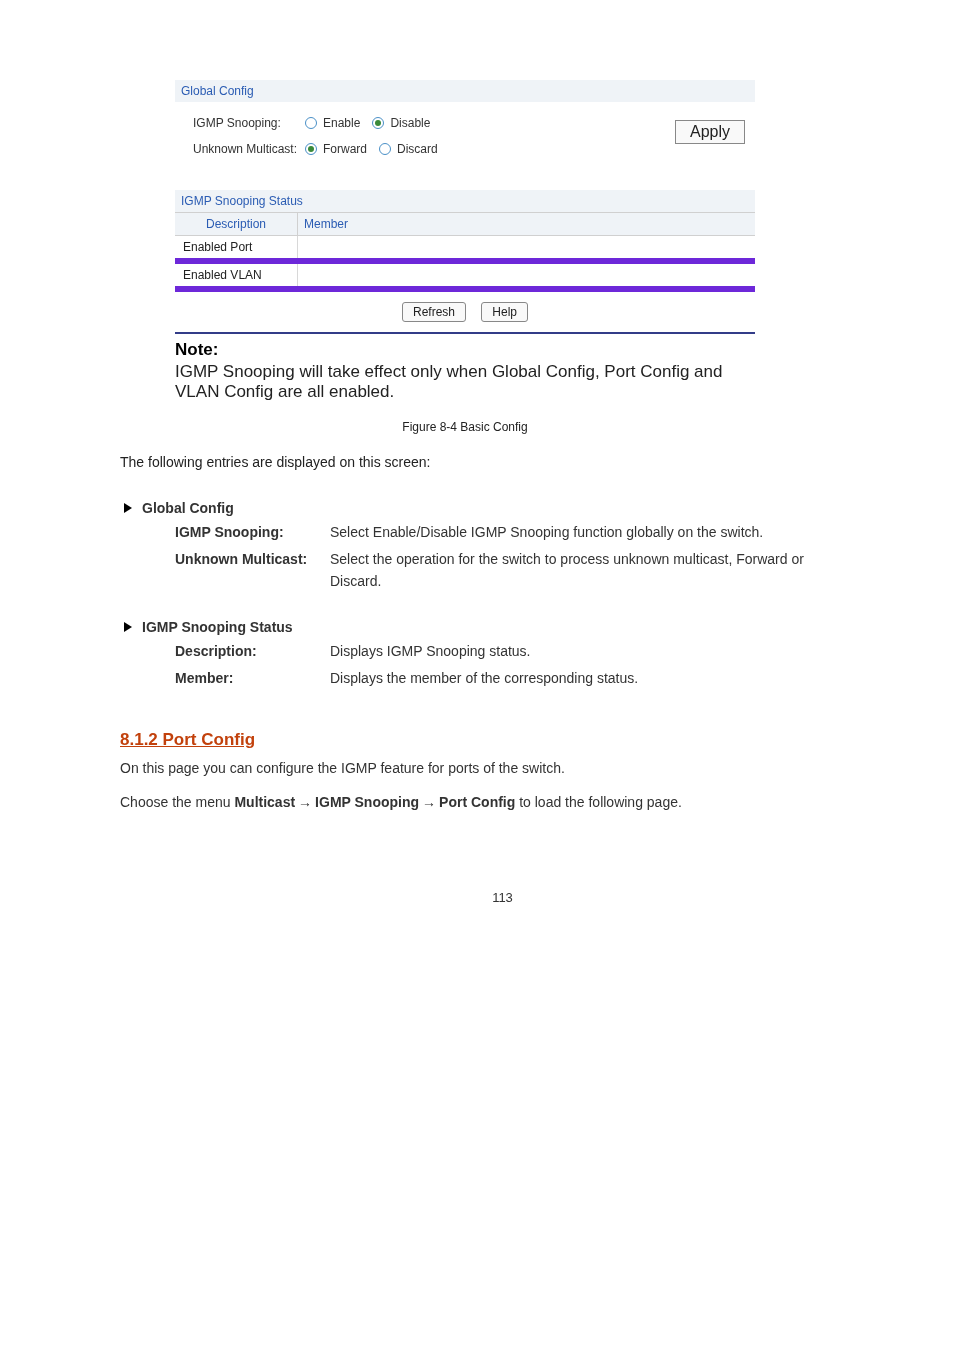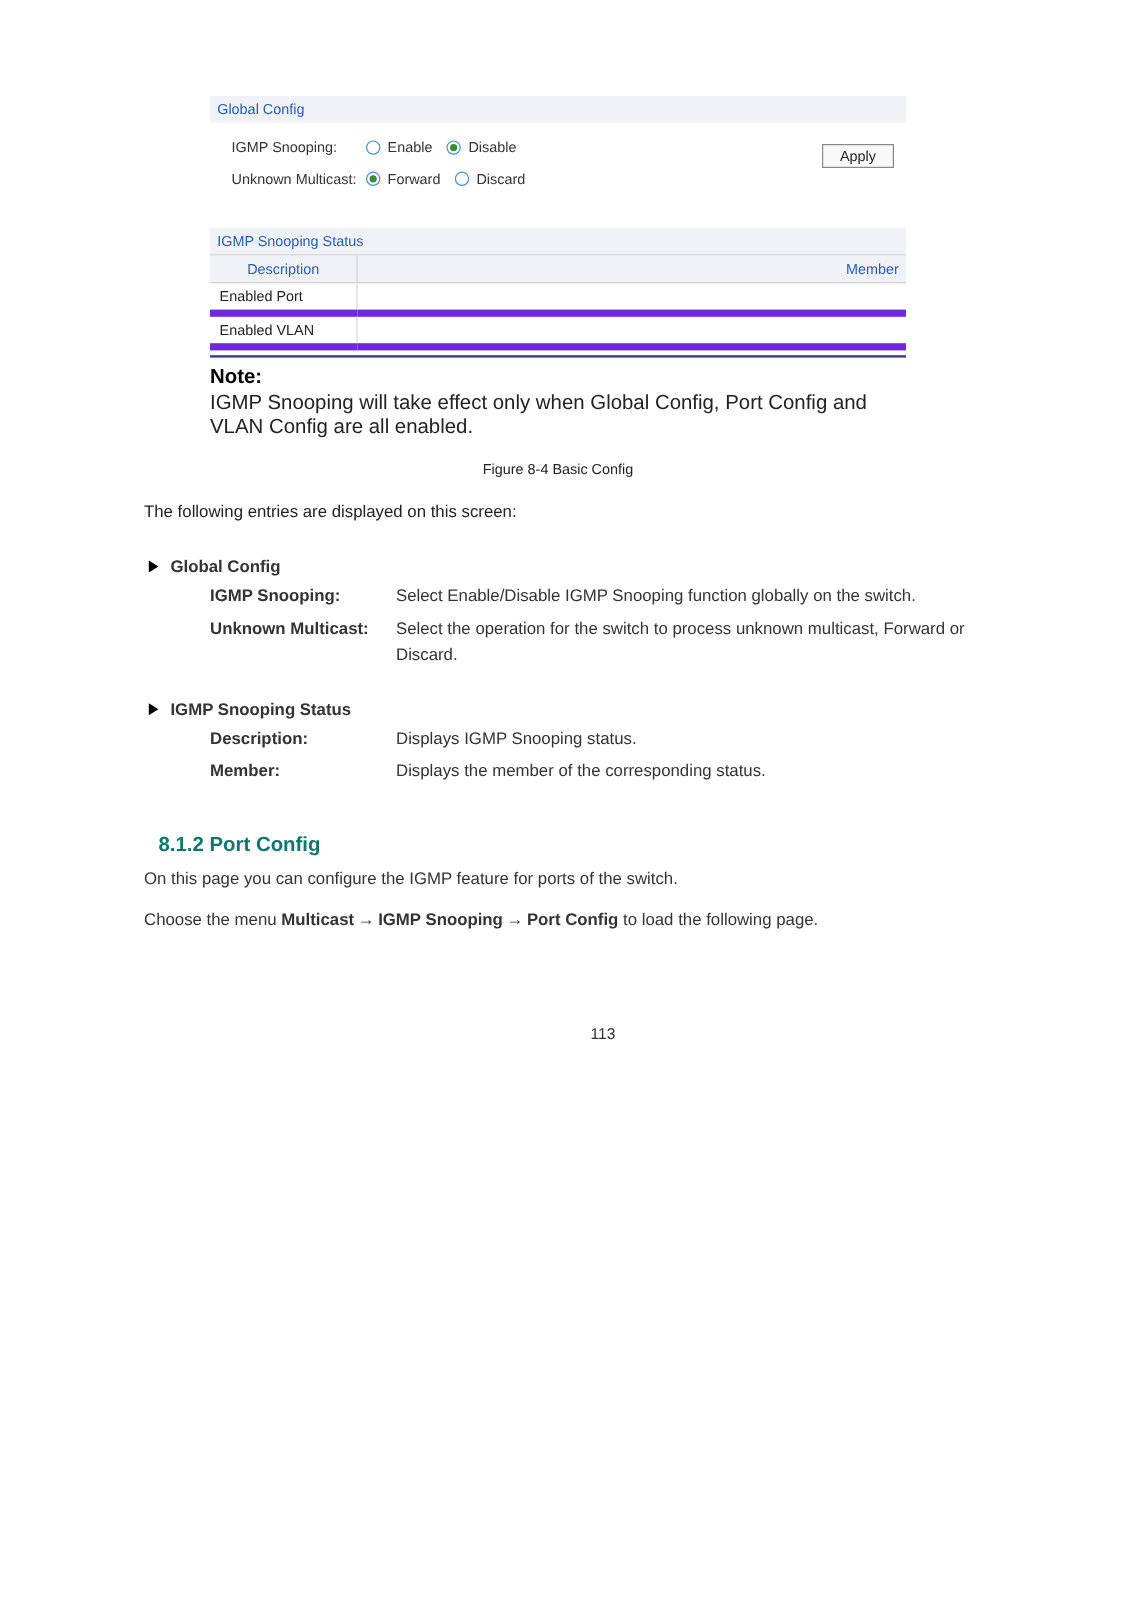--- a/index.html
+++ b/index.html
@@ -63,34 +63,34 @@
     display: block;
   }
   .apply-btn {
     position: absolute;
     right: 10px;
     top: 18px;
     border: 1px solid #888;
     border-radius: 0;
     background: #f9f9f9;
     padding: 2px 14px;
-    font-size: 12px;
+    font-size: 16px;
     color: #222;
   }
   .status-table {
     width: 100%;
     border-collapse: collapse;
     font-size: 12px;
   }
   .status-table th {
     background: #eff3f7;
     color: #2b5cb3;
     font-weight: normal;
     padding: 4px 6px;
-    text-align: right;
+    text-align: left;
     border-bottom: 1px solid #d0d0d0;
   }
   .status-table th.desc {
     width: 110px;
     border-right: 1px solid #d0d0d0;
     text-align: center;
   }
   .status-table td {
     padding: 4px 8px;
     border-bottom: 6px solid #6d28d9;
@@ -177,24 +177,25 @@
   }
   .def-term {
     width: 155px;
     font-weight: bold;
     flex: 0 0 155px;
   }
   .def-body {
     flex: 1;
   }
   .h2-num {
-    margin: 40px 0 8px 12px;
+    margin: 40px 0 8px 0;
     font-size: 17px;
     font-weight: bold;
-    color: #0f766e;
+    color: #c2410c;
+    text-decoration: underline;
   }
   .breadcrumb {
     margin: 6px 0 0 0;
     font-size: 14px;
     font-weight: bold;
   }
   .breadcrumb .arrow {
     margin: 0 3px;
   }
   .page-num {
@@ -248,20 +249,24 @@
       <tr>
         <td class="desc">Enabled Port</td>
         <td></td>
       </tr>
       <tr>
         <td class="desc">Enabled VLAN</td>
         <td></td>
       </tr>
     </tbody>
       </table>
+    <div class="btn-row">
+      <button class="small-btn">Refresh</button>
+      <button class="small-btn">Help</button>
+    </div>
     <div class="panel-bottom-line"></div>
   </div>
 
   <div class="note">
     <div class="title">Note:</div>
     <div class="body">IGMP Snooping will take effect only when Global Config, Port Config and VLAN Config are all enabled.</div>
   </div>
 
   <div class="caption">Figure 8-4 Basic Config</div>
 

